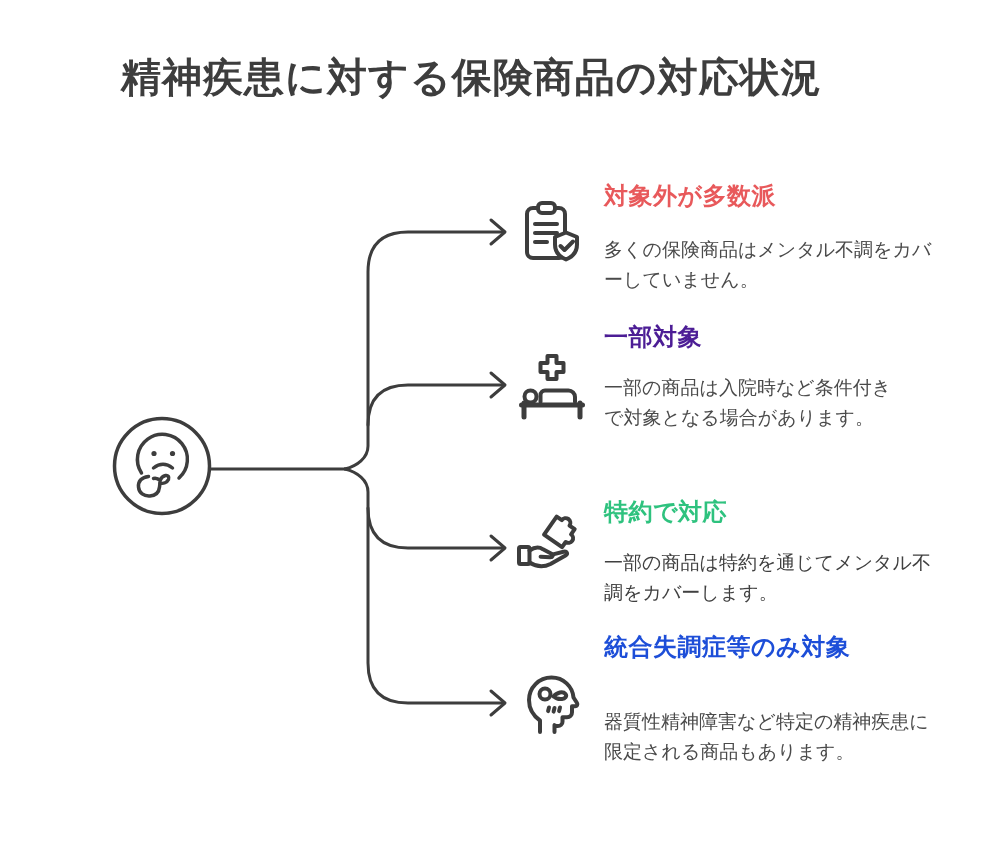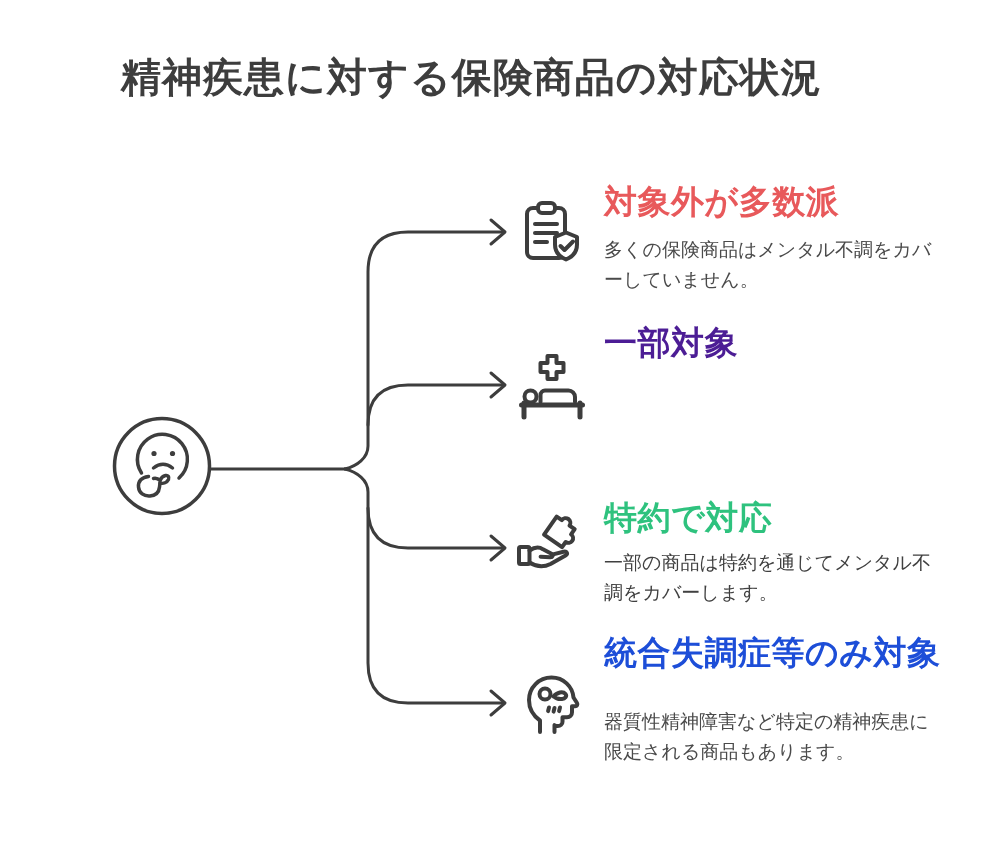--- a/index.html
+++ b/index.html
@@ -30,21 +30,21 @@
     position: absolute;
     pointer-events: none;
   }
   .connector-svg { left: 0; top: 0; }
   .face-svg { left: 107px; top: 412px; }
   .item-icon { position: absolute; }
   .item-title {
     position: absolute;
     left: 604px;
     margin: 0;
-    font-size: 33px;
+    font-size: 24px;
     font-weight: bold;
     letter-spacing: 0.5px;
     line-height: 1.2;
     white-space: nowrap;
   }
   .item-desc {
     position: absolute;
     left: 604px;
     margin: 0;
     font-size: 19px;
@@ -123,20 +123,21 @@
     <g fill="none" stroke-width="4" stroke-linecap="round" stroke-linejoin="round" stroke="#3D3D3D">
       <path d="M30.5 3 h9 v7 h7 v9 h-7 v7 h-9 v-7 h-7 v-9 h7 z"></path>
       <circle cx="13.5" cy="43.5" r="6"></circle>
       <path d="M23.5 49 v-7 c0 -2.5 2 -4.5 4.5 -4.5 h23.5 c3.5 0 6.5 3 6.5 6.5 v5"></path>
       <path d="M4.5 52 H65.5" stroke-width="5"></path>
       <path d="M7 50 V64" stroke-width="5"></path>
       <path d="M63 50 V64" stroke-width="5"></path>
     </g>
   </svg>
   <h2 class="item-title title-2" style="color: #4c1d95;">一部対象</h2>
+  <p class="item-desc desc-2" style="color: rgb(74, 74, 74);">一部の商品は入院時など条件付きで対象となる場合があります。</p>
 
   <svg class="item-icon icon-3" width="72" height="72" viewBox="0 0 72 72">
     <g fill="none" stroke-width="4" stroke-linecap="round" stroke-linejoin="round" stroke="#3D3D3D">
       <g transform="translate(48,27) rotate(35)">
         <path d="M-13 -11 h6.3 a4.7 4.7 0 1 1 9.4 0 h6.3 v6.3 a4.7 4.7 0 1 1 0 9.4 v6.3 h-22 z"></path>
       </g>
       <rect x="6" y="41" width="10.5" height="17" rx="1.5"></rect>
       <path d="M16.5 44.5 c5 -3.5 9.5 -4 13.5 -1.2 l8.5 4.4 c2.2 1.2 1.2 3.8 -1.4 3.6 l-9.5 -0.6"></path>
       <path d="M16.5 56.5 c7 4.5 14 5 21 1.5 l15 -8.5 c2.8 -1.6 1.4 -4.6 -2 -3.8 l-11.5 2.9"></path>
     </g>

